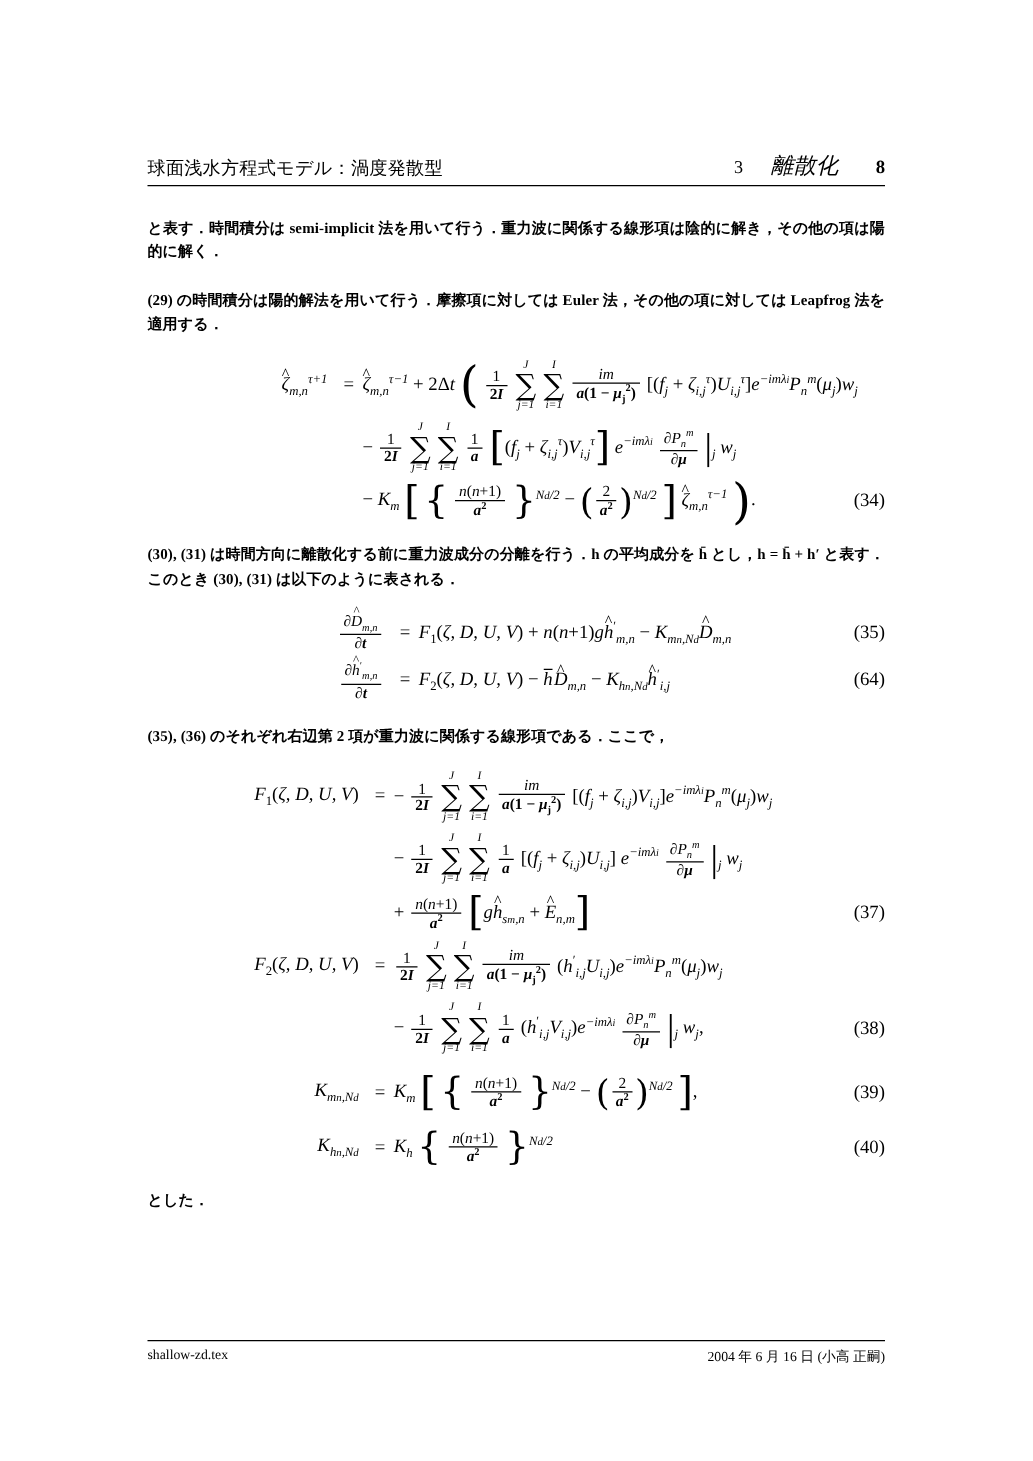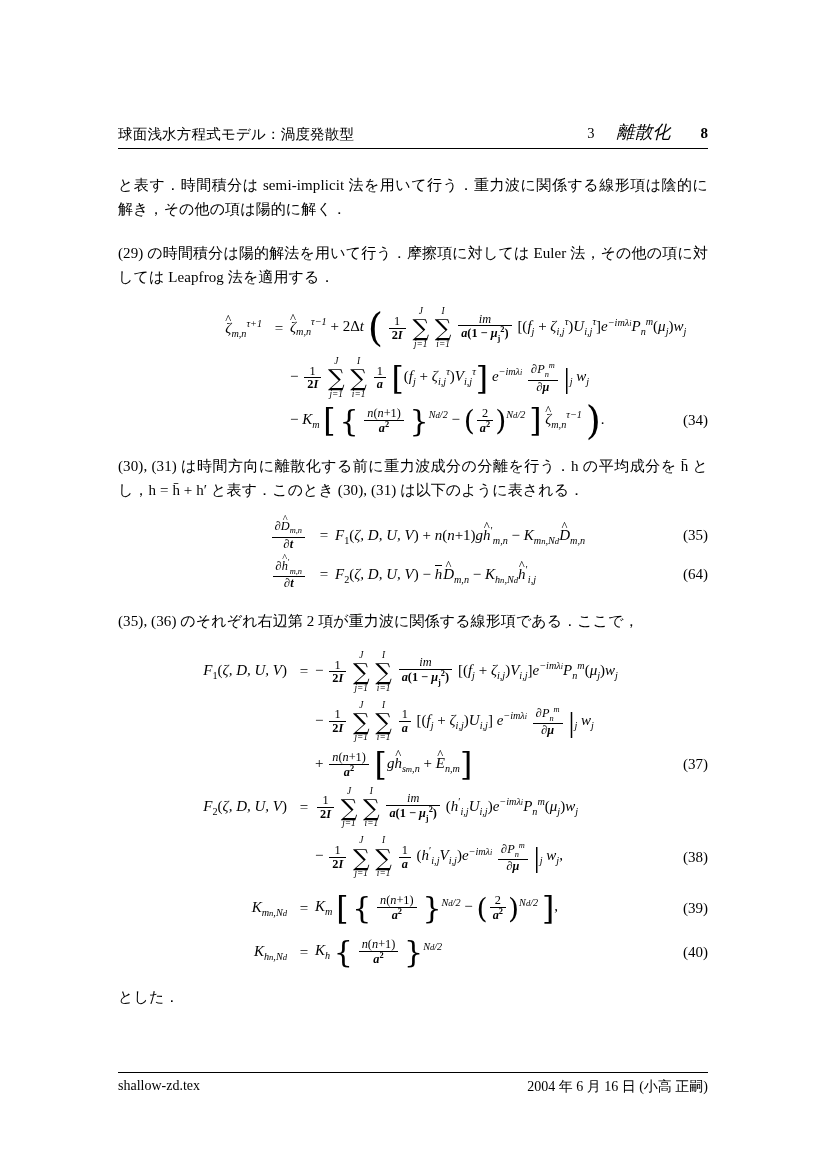--- a/index.html
+++ b/index.html
@@ -45,25 +45,26 @@
     display: flex;
     align-items: baseline;
     gap: 22px;
   }
   .header-right .sec-num { font-size: 14.5px; }
   .header-right .sec-name { font-size: 18px; font-style: italic; }
   .header-right .pageno { font-weight: bold; font-size: 15px; margin-left: 8px;}
 
   
   p.para {
-    font-size: 15px;
+    font-size: 12px;
     line-height: 1.62;
     margin: 19px 0 0 0;
     text-align: justify;
     letter-spacing: 0.1px;
+    font-weight: bold;
   }
   p.para.first { margin-top: 24px; }
 
   .mi { font-family: "Liberation Serif", serif; font-style: italic; }
 
   
   .eqblock {
     position: relative;
     margin: 18px 0 0 0;
     font-size: 15px;
@@ -151,21 +152,21 @@
   
   .footer {
     position: absolute;
     left: 118px;
     top: 1072px;
     width: 590px;
     border-top: 1px solid #000;
     padding-top: 5px;
     display: flex;
     justify-content: space-between;
-    font-size: 14px;
+    font-size: 11px;
   }
 </style>
 </head>
 <body>
 
 <div class="page">
 
   <div class="content">
 
     <div class="header">

